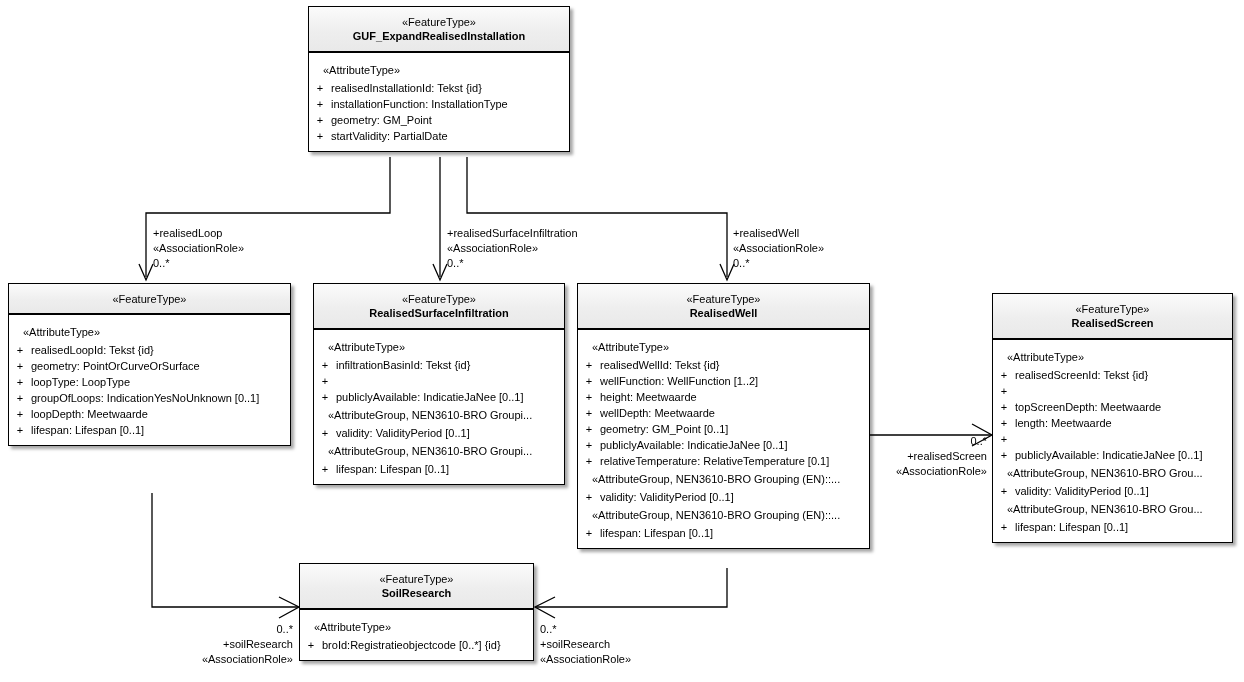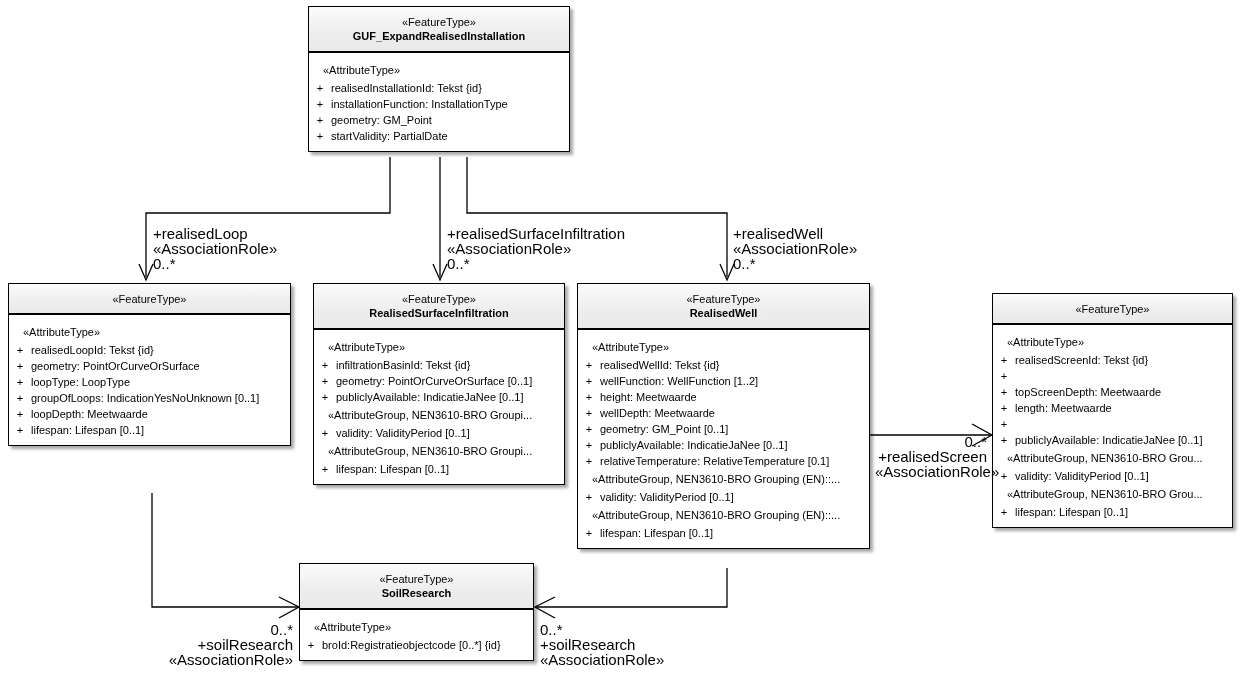--- a/index.html
+++ b/index.html
@@ -78,21 +78,21 @@
   .attr-vis {
     width: 22px;
     flex: 0 0 22px;
     text-align: center;
   }
   .attr-text {
     flex: 1 1 auto;
   }
   .edge-label {
     position: absolute;
-    font-size: 15px;
+    font-size: 11px;
     line-height: 15px;
     white-space: nowrap;
     color: #000;
   }
   .edge-label span { display: block; }
   .edge-label.align-right { text-align: right; }
 </style>
 </head>
 <body>
 
@@ -204,21 +204,20 @@
       <span class="class-name">RealisedSurfaceInfiltration</span>
     </div>
     <div class="uml-body">
       <span class="group-label">«AttributeType»</span>
       <div class="attr-row">
         <span class="attr-vis">+</span>
         <span class="attr-text">infiltrationBasinId: Tekst {id}</span>
       </div>
       <div class="attr-row">
         <span class="attr-vis">+</span>
-        <span class="attr-text">geometry: PointOrCurveOrSurface [0..1]</span>
       </div>
       <div class="attr-row">
         <span class="attr-vis">+</span>
         <span class="attr-text">publiclyAvailable: IndicatieJaNee [0..1]</span>
       </div>
       <span class="group-label">«AttributeGroup, NEN3610-BRO Groupi...</span>
       <div class="attr-row">
         <span class="attr-vis">+</span>
         <span class="attr-text">validity: ValidityPeriod [0..1]</span>
       </div>
@@ -274,20 +273,21 @@
       <div class="attr-row">
         <span class="attr-vis">+</span>
         <span class="attr-text">lifespan: Lifespan [0..1]</span>
       </div>
     </div>
   </div>
 
   <div class="uml-class" style="left:992px; top:293px; width:241px;">
     <div class="uml-header">
       <span class="stereotype">«FeatureType»</span>
+      <span class="class-name">RealisedScreen</span>
     </div>
     <div class="uml-body">
       <span class="group-label">«AttributeType»</span>
       <div class="attr-row">
         <span class="attr-vis">+</span>
         <span class="attr-text">realisedScreenId: Tekst {id}</span>
       </div>
       <div class="attr-row">
         <span class="attr-vis">+</span>
       </div>

